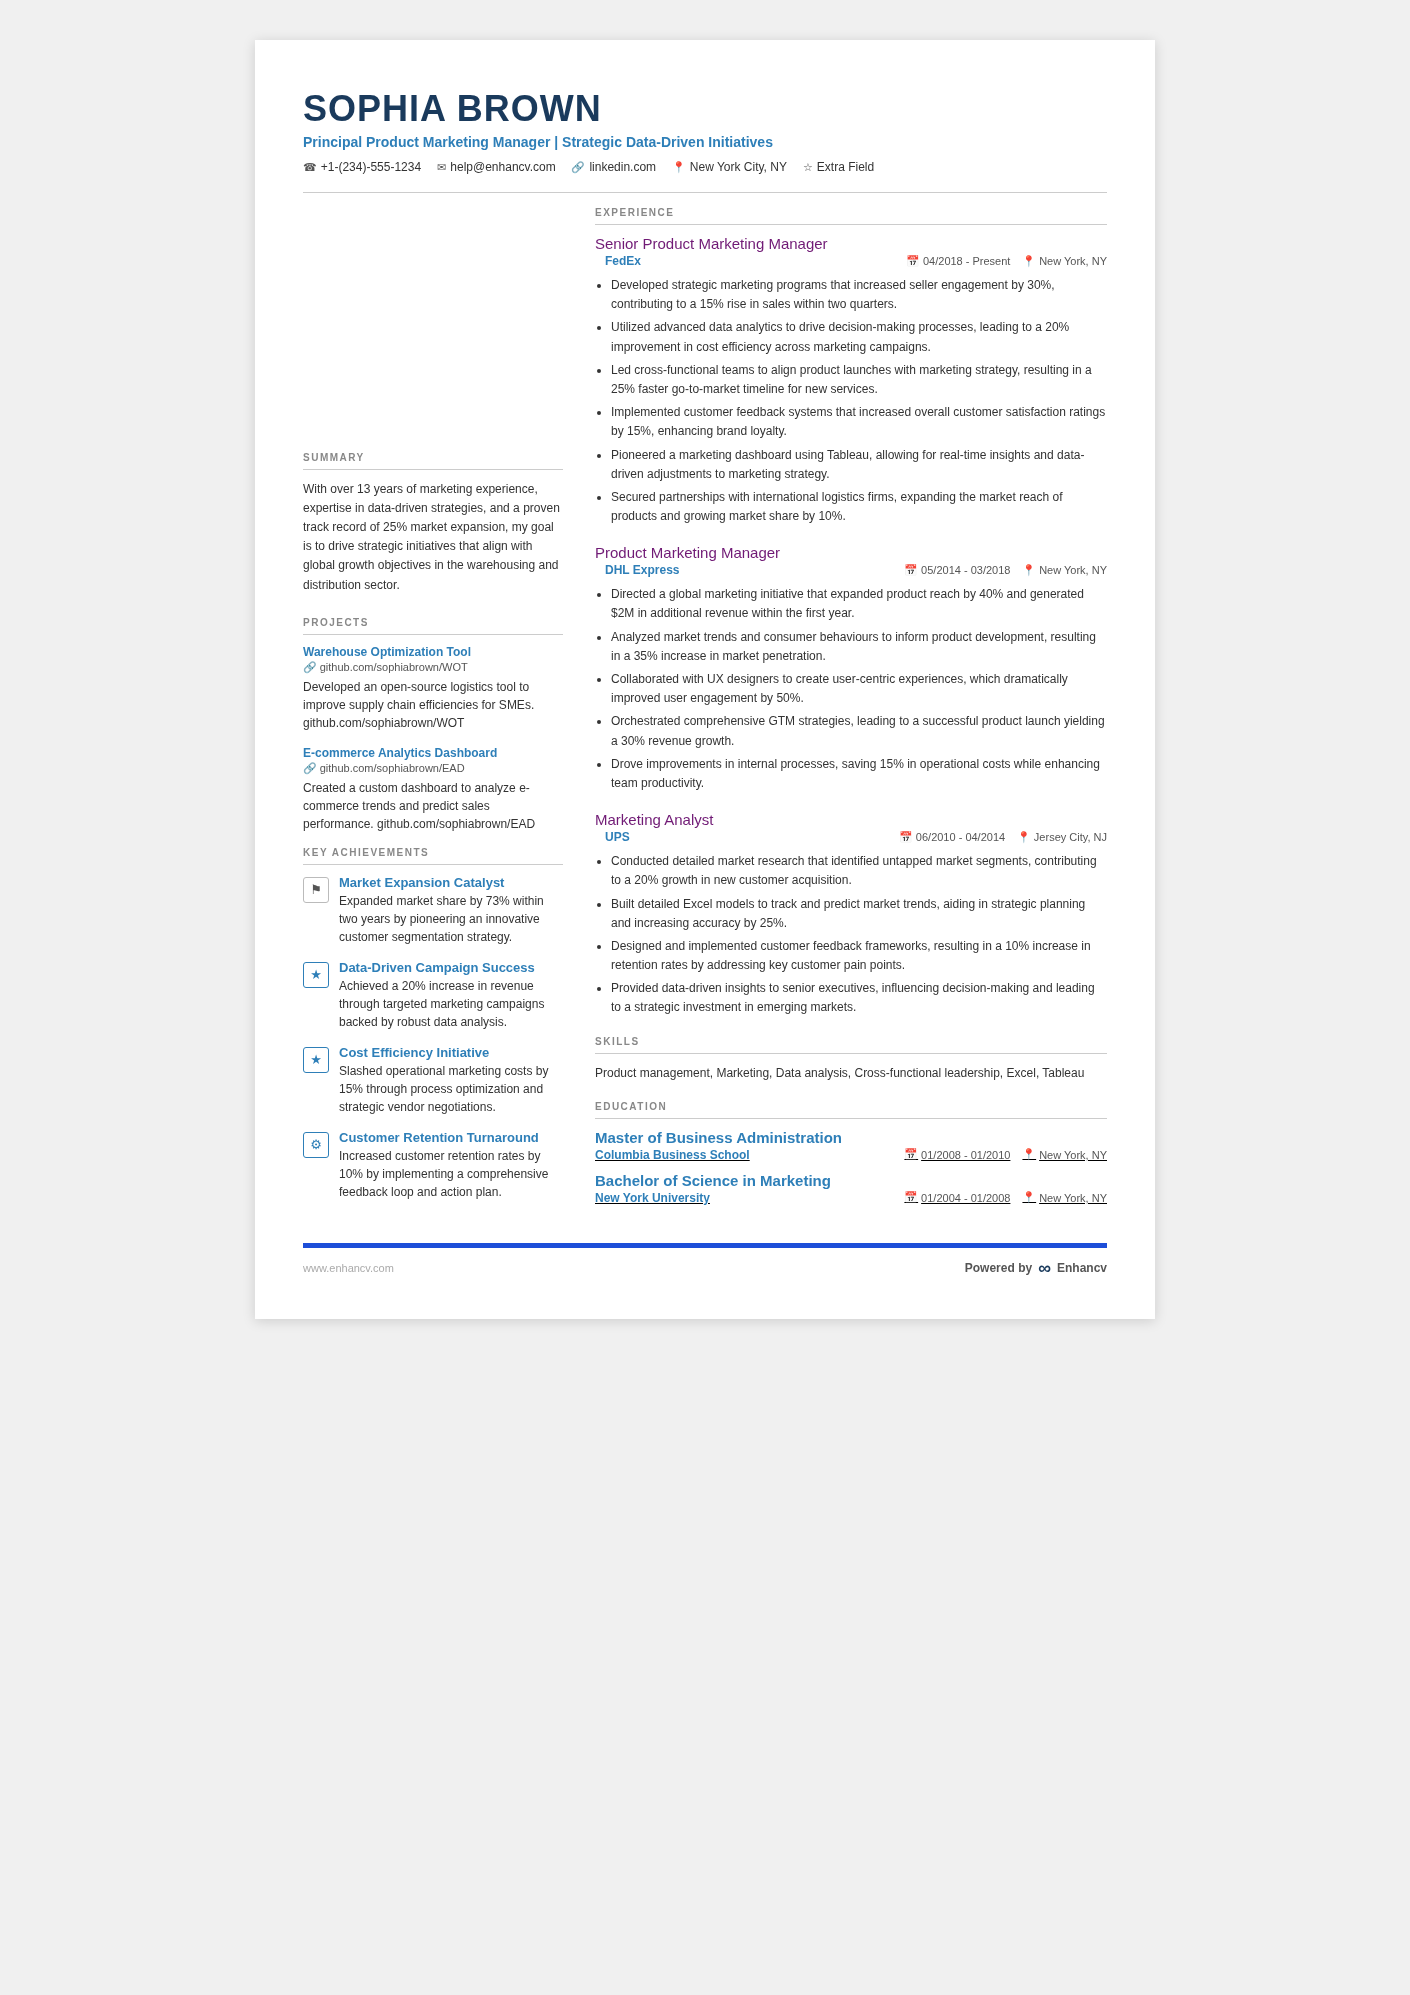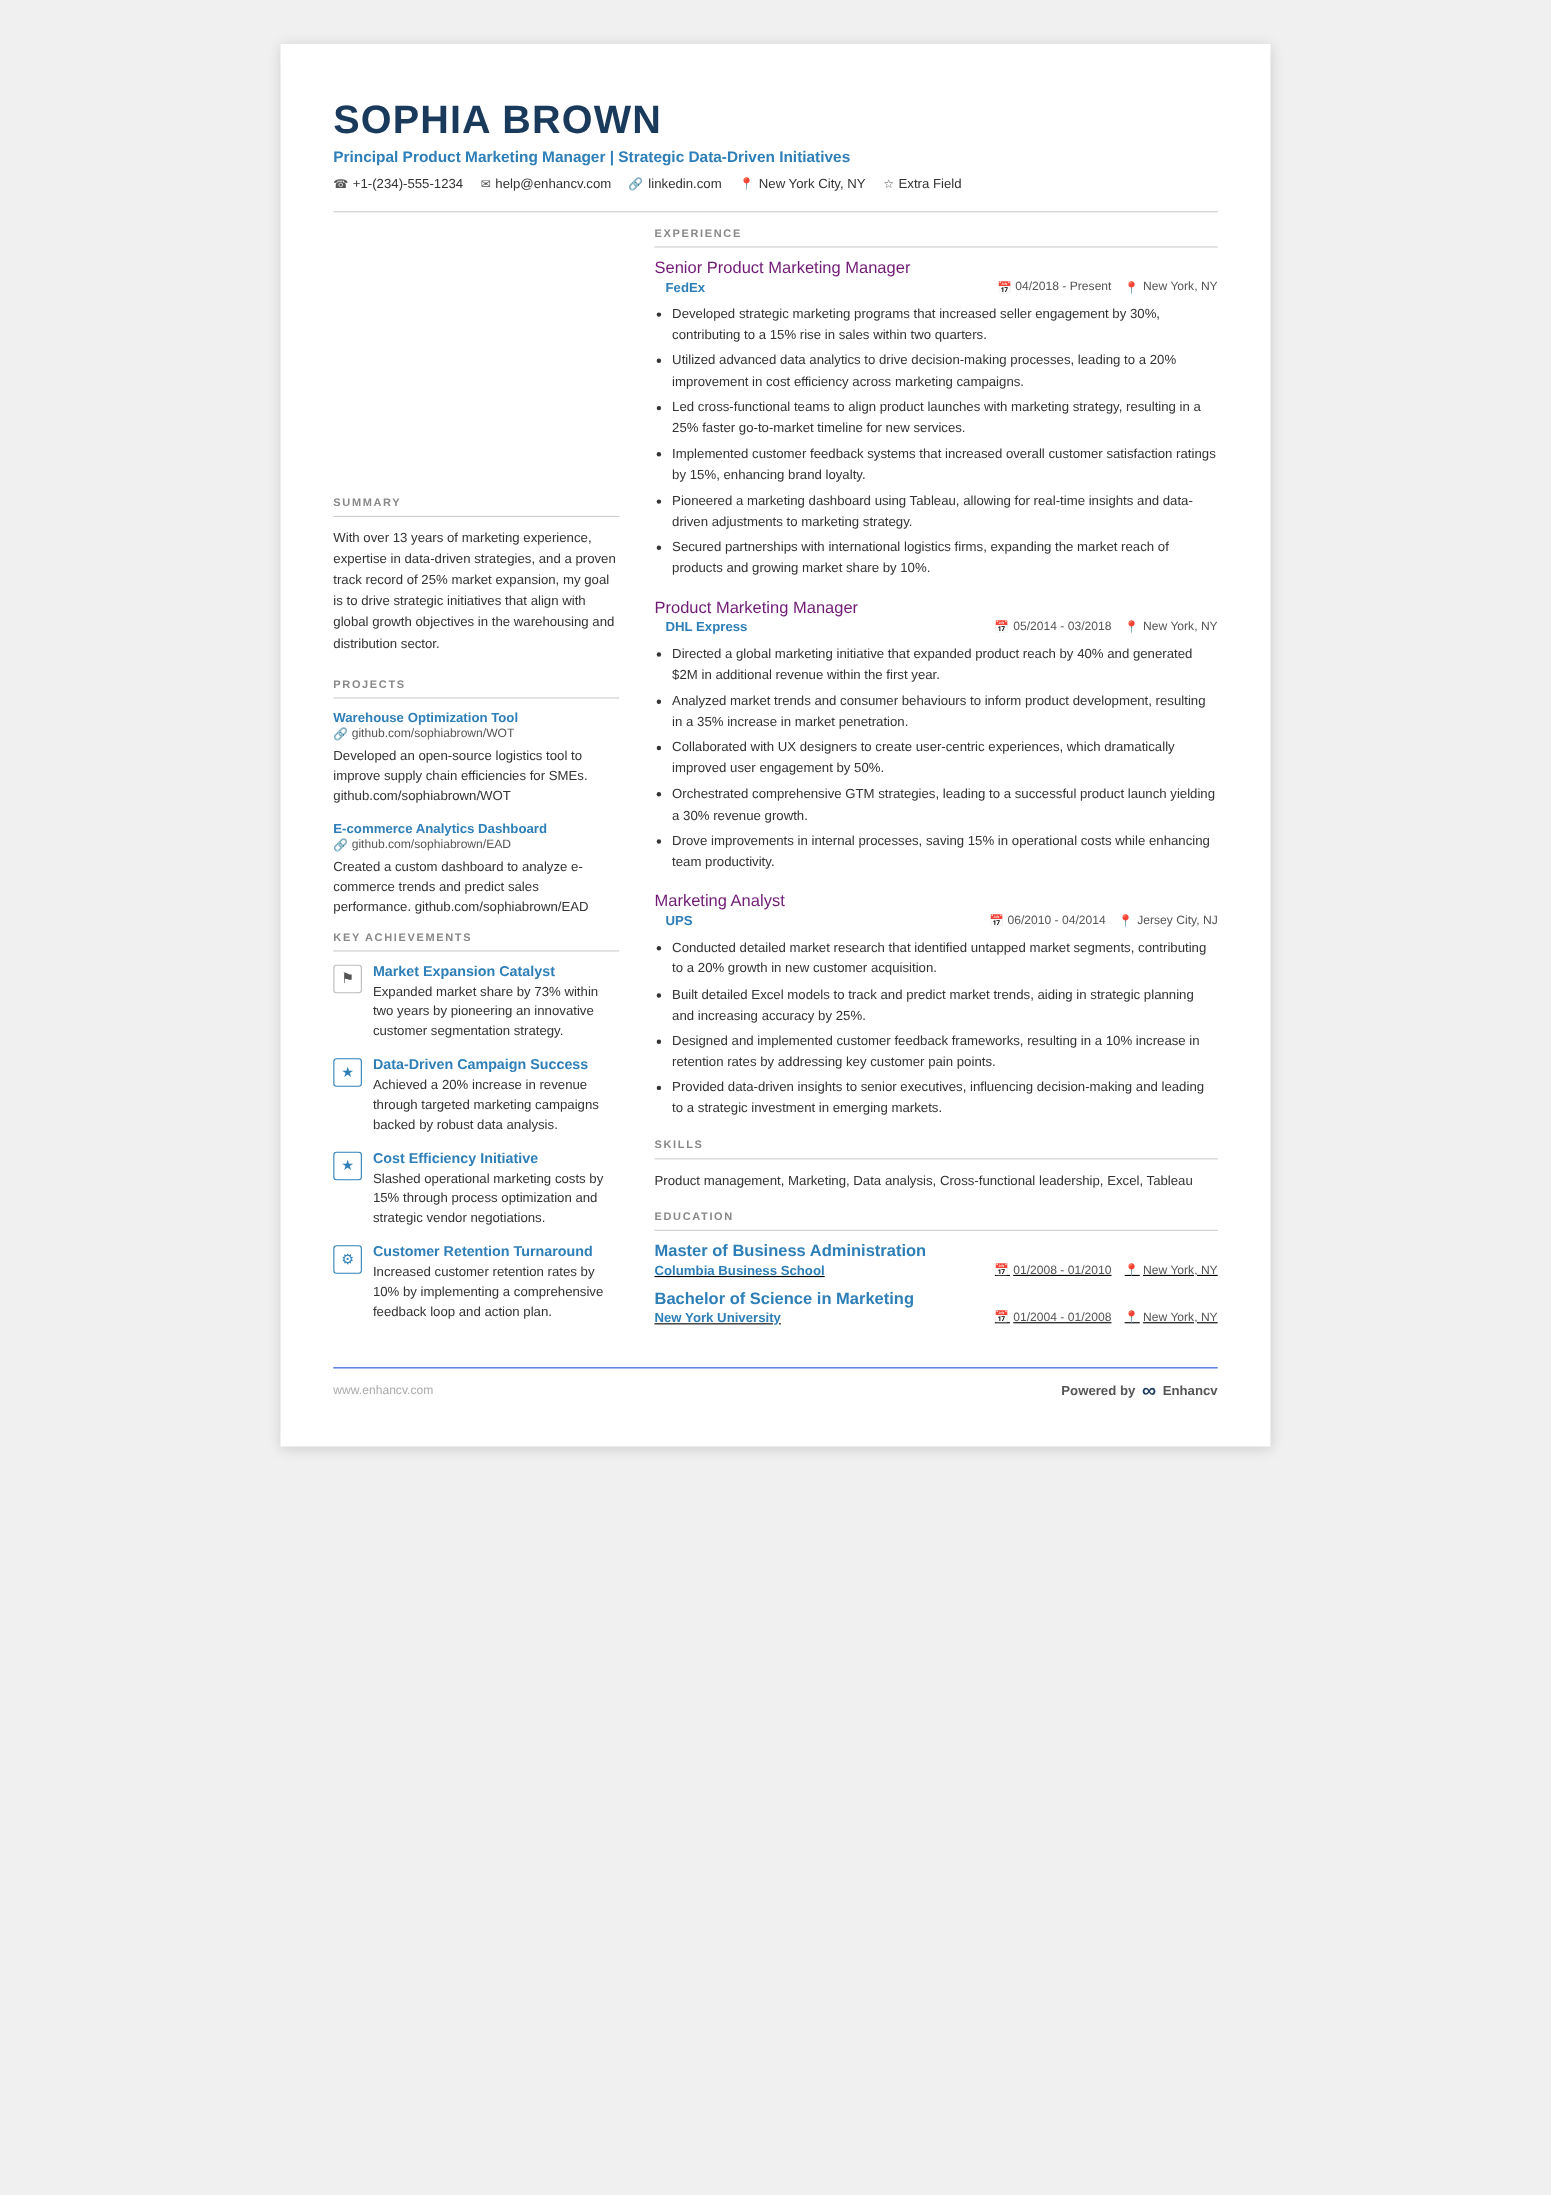--- a/index.html
+++ b/index.html
@@ -240,21 +240,21 @@
       align-items: center;
       gap: 3px;
     }
     
     .page-footer {
       display: flex;
       justify-content: space-between;
       align-items: center;
       margin-top: 28px;
       padding-top: 10px;
-      border-top: 1px solid #1d4ed8;
+      border-top: 5px solid #1d4ed8;
       font-size: 11px;
       color: #aaa;
     }
     .footer-logo {
       display: flex;
       align-items: center;
       gap: 6px;
       color: #555;
       font-weight: 600;
       font-size: 12px;

